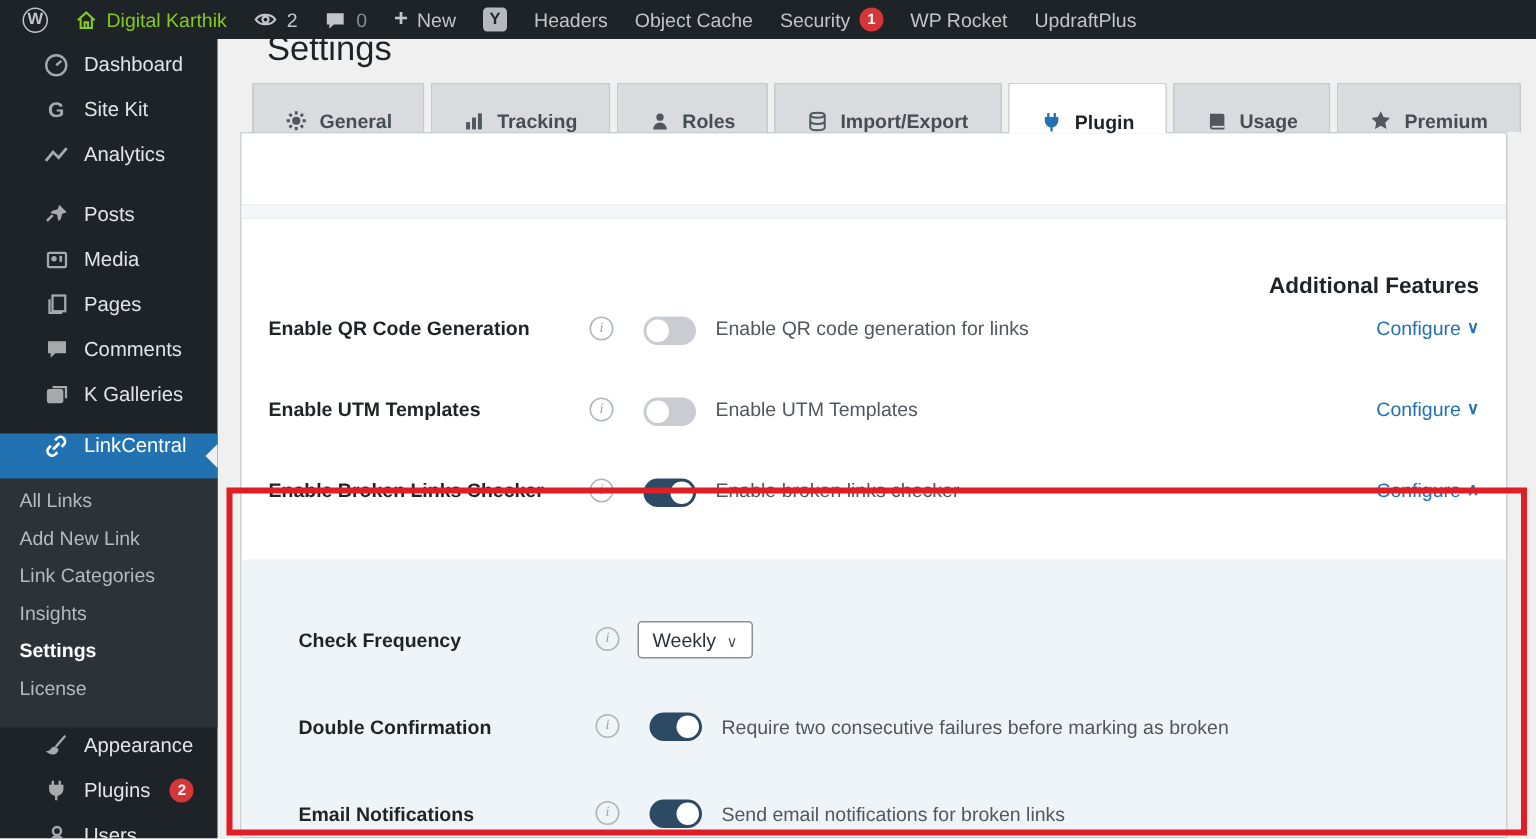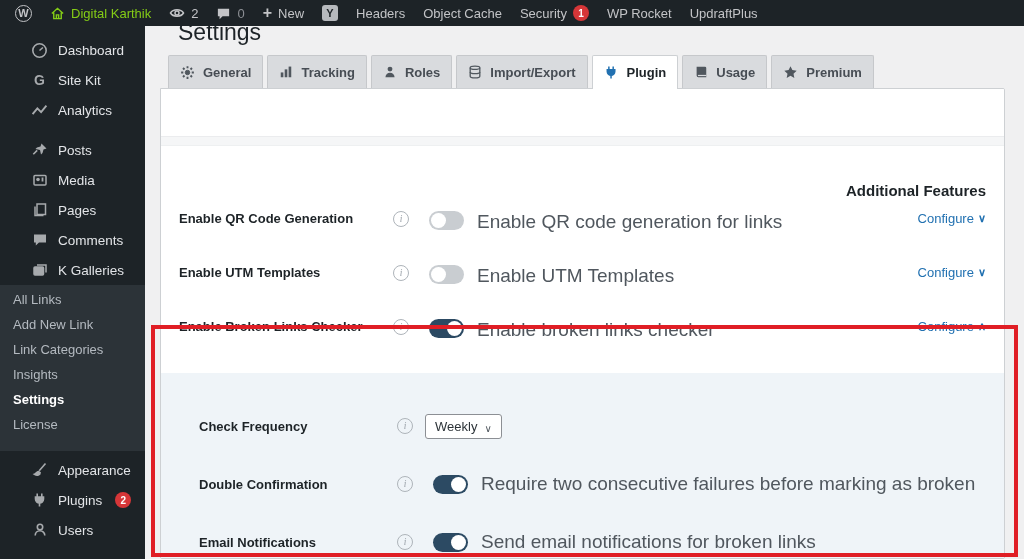--- a/index.html
+++ b/index.html
@@ -24,40 +24,40 @@
   .badge {
     background:#d63638; color:#fff; border-radius:50%; min-width:16px; height:16px;
     font-size:10px; display:inline-flex; align-items:center; justify-content:center; padding:0 3px; font-weight:bold;
   }
   .icon-svg { display:inline-flex; align-items:center; }
   
   .sidebar {
     position:absolute; top:26px; left:0; bottom:0; width:145px; z-index:40;
     background:#1d2327; color:#e2e4e7; font-size:13.5px; padding-top:9px;
   }
-  .menu-item { height:30px; display:flex; align-items:center; gap:9px; padding-left:14px; cursor:pointer; position:relative;margin-left:16px; }
+  .menu-item { height:30px; display:flex; align-items:flex-start; gap:9px; padding-left:28px; cursor:pointer; position:relative; }
   .menu-item .mi-icon { width:19px; display:inline-flex; justify-content:center; color:#a7aaad; }
   .gap-above { margin-top:10px; }
   .gap-above-sm { margin-top:4px; }
   .menu-item.active { background:#2271b1; color:#fff; }
   .menu-item.active .mi-icon { color:#fff; }
   .menu-item.active::after {
     content:""; position:absolute; right:0; top:50%; transform:translateY(-50%);
     border:8px solid transparent; border-right:8px solid #f0f0f1; border-left:0;
   }
   .submenu { background:#2c3338; padding:7px 0 9px; }
   .submenu-item { height:25px; display:flex; align-items:flex-start; padding-left:13px; color:#b4bac0; font-size:13px; cursor:pointer; }
   .submenu-item.current { color:#fff; font-weight:bold; }
   .sitekit-g { font-weight:bold; font-size:14px; color:#a7aaad; }
   
   .main { position:absolute; top:26px; left:145px; right:0; bottom:0; background:#f0f0f1; }
   .page-title { position:absolute; top:-7px; left:33px; font-size:23px; font-weight:400; color:#1d2327; }
   .tabs { position:absolute; top:29px; left:23px; display:flex; gap:4px; z-index:5; }
   .tab {
-    height:33px; padding:0 11px; display:flex; align-items:center; gap:8px;
+    height:33px; padding:0 21px; display:flex; align-items:flex-end; gap:8px;
     background:#d9dbde; border:1px solid #c6c8cb; border-bottom:none; border-radius:2px 2px 0 0;
     font-size:13px; font-weight:600; color:#474d54; cursor:pointer;
   }
   .tab .tab-icon { display:inline-flex; color:#50575e; }
   .tab.active { background:#fff; color:#1d2327; height:34px; border-color:#cdd0d3; }
   .tab.active .tab-icon { color:#2271b1; }
   .panel {
     position:absolute; top:62px; left:15px; width:845px; height:471px;
     background:#fff; border:1px solid #cdd0d3; border-radius:0 2px 2px 2px; overflow:hidden;
   }
@@ -70,21 +70,21 @@
     width:16px; height:16px; border:1.4px solid #aeb4ba; border-radius:50%; color:#9aa1a8;
     font-size:9.5px; font-style:italic; font-family:"Liberation Serif", serif;
     display:inline-flex; align-items:center; justify-content:center; flex:none; cursor:pointer;
   }
   .toggle { width:35px; height:19px; border-radius:10px; position:relative; margin-left:20px; flex:none; cursor:pointer; }
   .toggle.off { background:#c9cdd1; }
   .toggle.on { background:#2c4a63; }
   .toggle .knob { position:absolute; top:2px; width:15px; height:15px; background:#fff; border-radius:50%; }
   .toggle.off .knob { left:2px; }
   .toggle.on .knob { right:2px; }
-  .f-desc { margin-left:13px; font-size:19px; color:#50575e; }
+  .f-desc { margin-left:13px; font-size:13px; color:#50575e; }
   .configure { margin-left:auto; color:#2271b1; font-size:13px; display:flex; align-items:center; gap:4px; cursor:pointer; }
   .configure .chev { font-size:11px; font-weight:bold; }
   .expanded { background:#eff4f8; padding:24px 18px 0 18px; height:220px; }
   .subrow { display:flex; align-items:center; height:58px; }
   .subrow .f-label { margin-left:20px; width:198px; }
   .select-box {
     margin-left:12px; background:#fff; border:1px solid #8c8f94; border-radius:3px;
     padding:4px 9px; font-size:13px; color:#2c3338; display:flex; align-items:flex-end; gap:7px; cursor:pointer;
   }
   .select-box .chev { font-size:10px; color:#50575e; }
@@ -210,20 +210,30 @@
     <span>Comments</span>
   </div>
   <div class="menu-item">
     <span class="mi-icon">
       <svg width="16" height="16" viewBox="0 0 16 16" fill="none" stroke="currentColor" stroke-width="1.5">
           <rect x="2" y="5" width="9.5" height="8" rx="1" fill="currentColor"></rect>
           <path d="M5 3 h9 v7.5"></path>
         </svg>
     </span>
     <span>K Galleries</span>
+  </div>
+  <div class="menu-item active gap-above-sm">
+    <span class="mi-icon">
+      <svg width="17" height="17" viewBox="0 0 16 16" fill="none" stroke="currentColor" stroke-width="1.7">
+          <path d="M6 10 L10 6"></path>
+          <path d="M7.3 4.2 l1.3-1.3 a2.9 2.9 0 0 1 4.1 4.1 L11.4 8.3"></path>
+          <path d="M8.7 11.8 l-1.3 1.3 a2.9 2.9 0 0 1 -4.1 -4.1 L4.6 7.7"></path>
+        </svg>
+    </span>
+    <span>LinkCentral</span>
   </div>
   <div class="submenu">
     <div class="submenu-item">
         <span>All Links</span>
       </div>
     <div class="submenu-item">
         <span>Add New Link</span>
       </div>
     <div class="submenu-item">
         <span>Link Categories</span>

